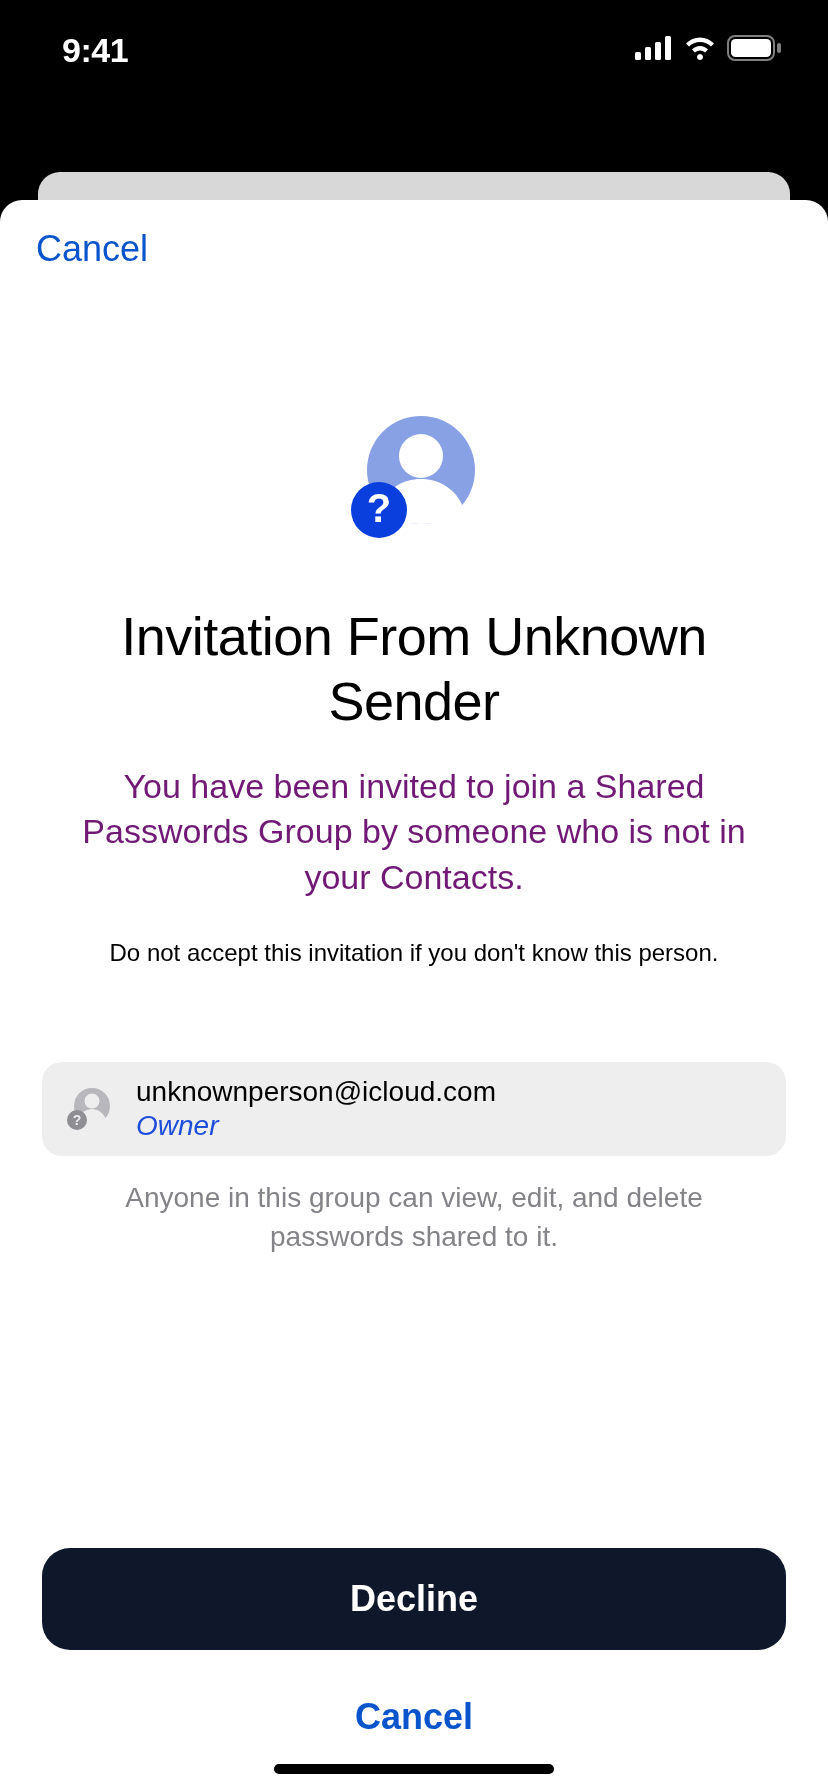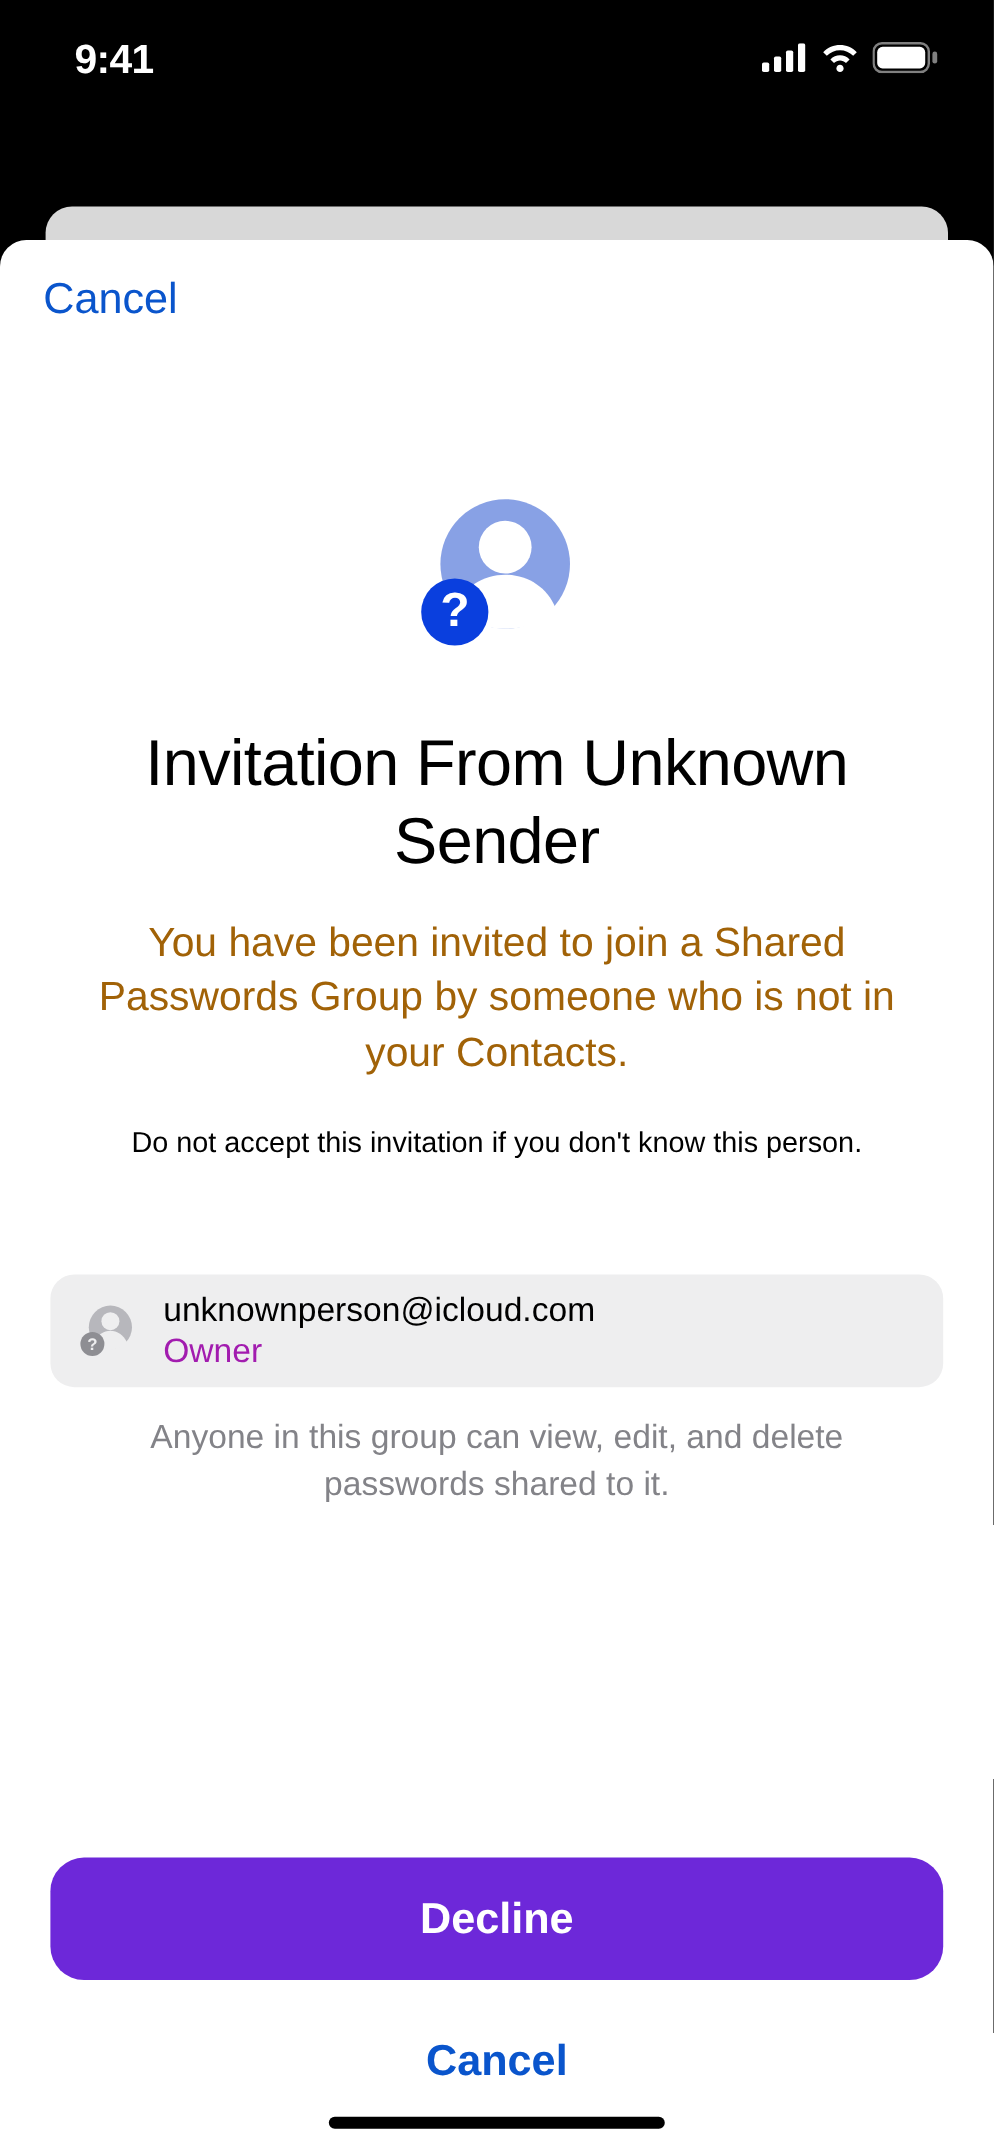--- a/index.html
+++ b/index.html
@@ -90,21 +90,21 @@
       font-weight: 400;
       letter-spacing: -0.5px;
       text-align: center;
       line-height: 1.2;
       color: #000;
       padding: 0 40px;
     }
     .body-text {
       margin-top: 30px;
       font-size: 34px;
-      color: #a16207;
+      color: #701a75;
       text-align: center;
       line-height: 1.35;
       padding: 0 70px;
       font-weight: 400;
     }
     .warning-text {
       margin-top: 36px;
       font-size: 24px;
       color: #000;
       text-align: right;
@@ -135,40 +135,41 @@
       flex-direction: column;
       gap: 2px;
     }
     .sender-email {
       font-size: 28px;
       color: #000;
       font-weight: 400;
     }
     .sender-role {
       font-size: 28px;
-      color: #a21caf;
+      color: #1d4ed8;
+      font-style: italic;
     }
     .footnote {
       margin-top: 22px;
       font-size: 28px;
       color: #838388;
       padding: 0 78px;
       line-height: 1.4;
       text-align: center;
     }
     .spacer {
       flex: 1;
     }
     .actions {
       padding: 0 42px 30px 42px;
     }
     .btn-primary {
       width: 100%;
       height: 102px;
-      background: #6d28d9;
+      background: #0f172a;
       color: #fff;
       border: none;
       border-radius: 28px;
       font-size: 36px;
       font-weight: 600;
       cursor: pointer;
     }
     .btn-secondary {
       width: 100%;
       height: 90px;

